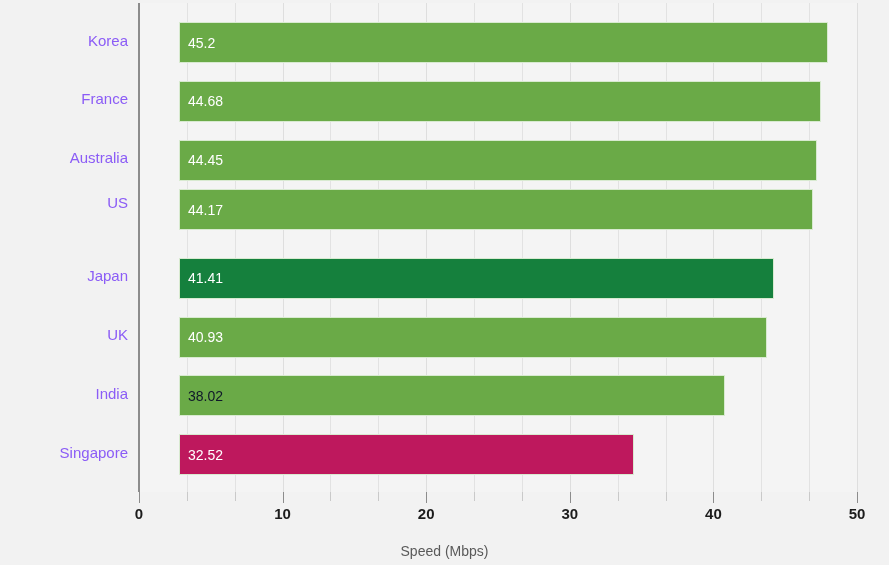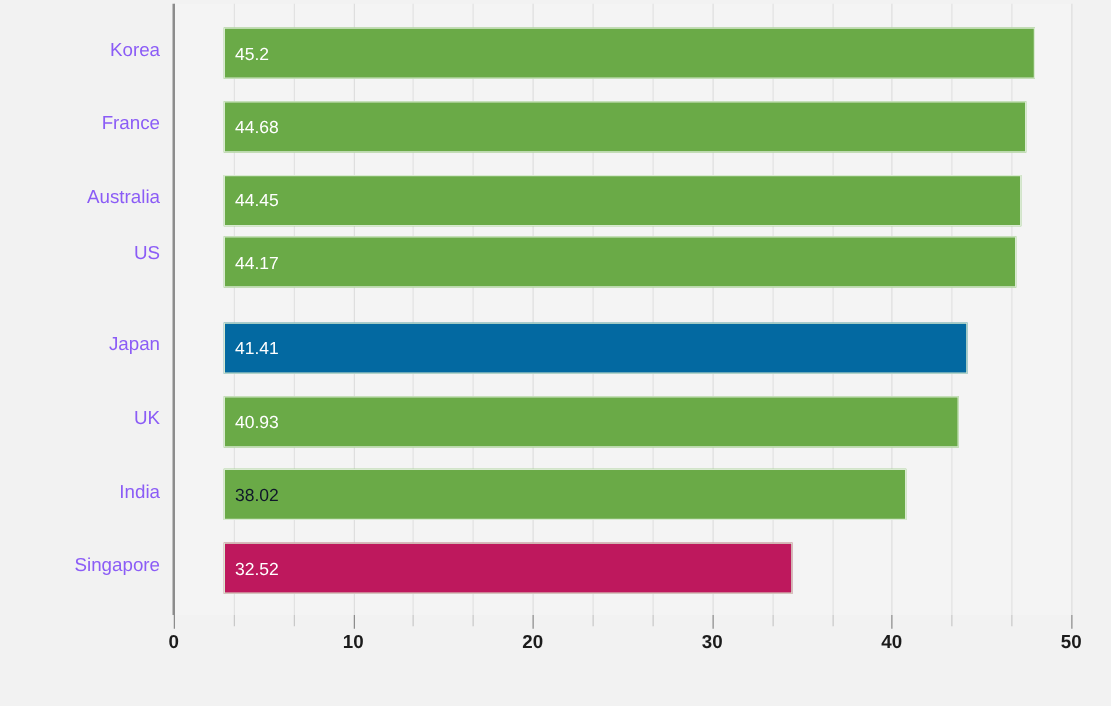--- a/index.html
+++ b/index.html
@@ -178,21 +178,21 @@
         <div class="bar" style="width: 638.302px; background: rgb(106, 170, 71); border-color: rgb(216, 234, 208);">
           <span class="bar-value" style="color: rgb(255, 255, 255);">44.45</span>
         </div>
       </div>
       <div class="bar-row" style="top: 189px; left: 139px; width: 513px;">
         <div class="bar" style="width: 634.281px; background: rgb(106, 170, 71); border-color: rgb(216, 234, 208);">
           <span class="bar-value" style="color: rgb(255, 255, 255);">44.17</span>
         </div>
       </div>
       <div class="bar-row" style="top: 257.6px; left: 139px; width: 594.648px;">
-        <div class="bar" style="width: 594.648px; background: #0369a1; border-color: rgb(216, 234, 208);">
+        <div class="bar" style="width: 594.648px; background: #15803d; border-color: rgb(216, 234, 208);">
           <span class="bar-value" style="color: rgb(255, 255, 255);">41.41</span>
         </div>
       </div>
       <div class="bar-row" style="top: 316.5px; left: 139px; width: 587.755px;">
         <div class="bar" style="width: 587.755px; background: rgb(106, 170, 71); border-color: rgb(216, 234, 208);">
           <span class="bar-value" style="color: rgb(255, 255, 255);">40.93</span>
         </div>
       </div>
       <div class="bar-row" style="top: 375.4px; left: 139px; width: 545.967px;">
         <div class="bar" style="width: 545.967px; background: rgb(106, 170, 71); border-color: rgb(216, 234, 208);">
@@ -209,14 +209,15 @@
       <div class="cat-label-box" style="top: 31.5px;">Korea</div>
       <div class="cat-label-box" style="top: 90.4px;">France</div>
       <div class="cat-label-box" style="top: 149.3px;">Australia</div>
       <div class="cat-label-box" style="top: 194px;">US</div>
       <div class="cat-label-box" style="top: 267.1px;">Japan</div>
       <div class="cat-label-box" style="top: 326px;">UK</div>
       <div class="cat-label-box" style="top: 384.9px;">India</div>
       <div class="cat-label-box" style="top: 443.8px;">Singapore</div>
     </div>
 
+  <div id="x-axis-title">Speed (Mbps)</div>
 
 </div>
 
 </body></html>

